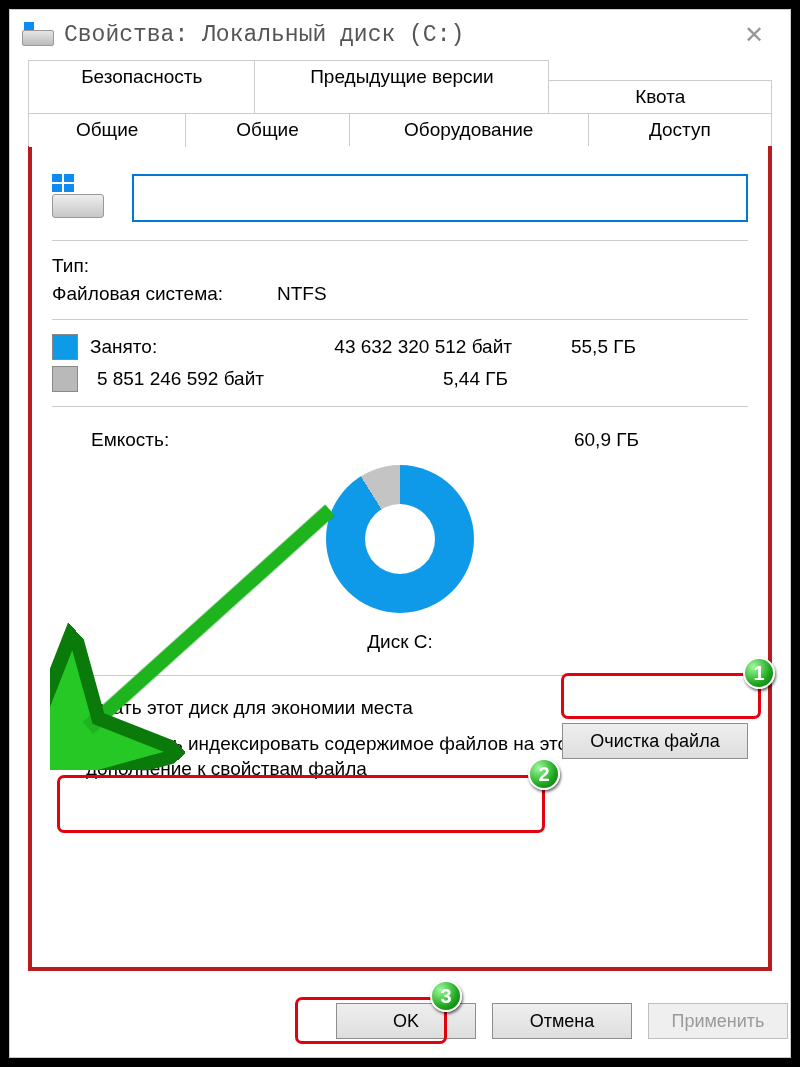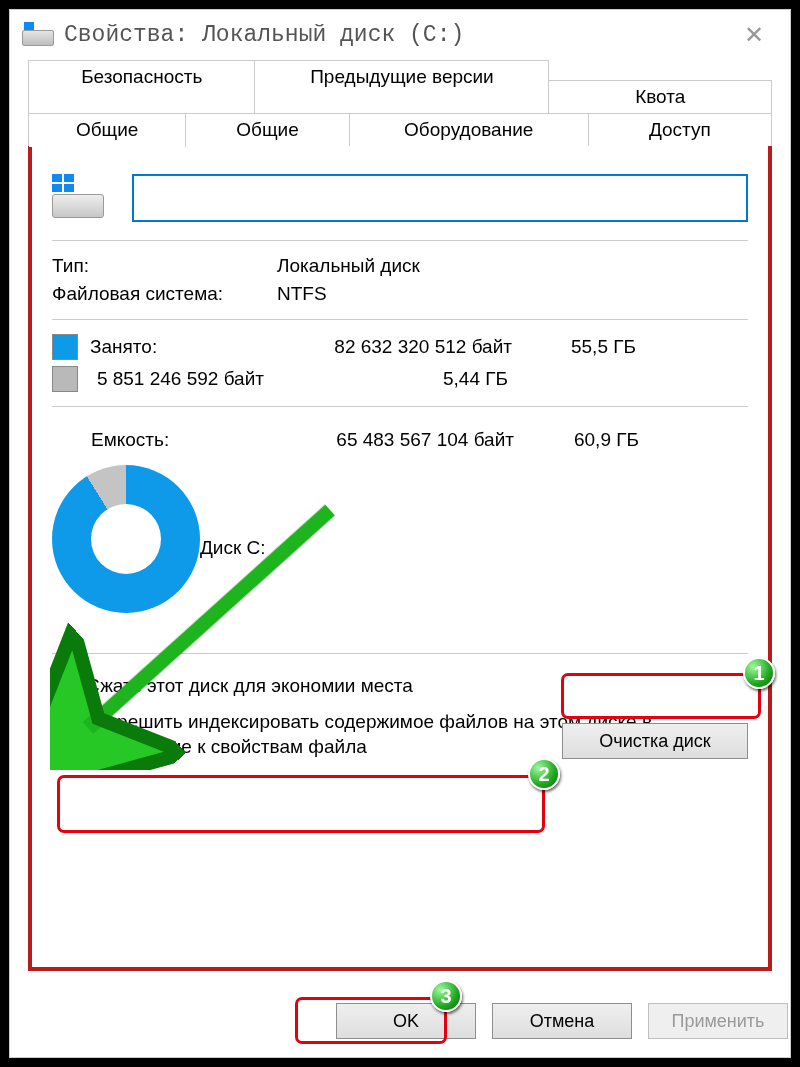--- a/index.html
+++ b/index.html
@@ -196,21 +196,21 @@
     grid-template-columns: 30px 180px 240px 120px;
     column-gap: 9px;
     margin: 22px 0 8px 0;
   }
   .capacity-row .lbl { grid-column: 2; }
   .capacity-row .bytes { grid-column: 3; text-align: right; padding-right:6px;}
   .capacity-row .gb { grid-column: 4; text-align: right; padding-right:10px;}
 
   .donut-wrap {
     display: flex;
-    flex-direction: row;
+    flex-direction: column;
     align-items: center;
     position: relative;
     padding-top: 6px;
   }
   .donut {
     width: 148px;
     height: 148px;
     border-radius: 50%;
     background: conic-gradient(#0e9ae8 0deg 328deg, #c4c4c4 328deg 360deg);
     position: relative;
@@ -339,56 +339,54 @@
 
         <div class="drive-head">
           <div class="drive-icon-big"></div>
           <input class="drive-name-input" value="" style="">
         </div>
 
         <hr class="sep">
 
         <div class="info-row">
           <div class="info-label">Тип:</div>
-          <div class="info-value">Локальный диск</div>
         </div>
         <div class="info-row" style="margin-bottom:14px;">
           <div class="info-label">Файловая система:</div>
           <div class="info-value">NTFS</div>
         </div>
 
         <hr class="sep">
 
         <div class="usage-row">
           <div class="swatch used"></div>
           <div>Занято:</div>
-          <div class="usage-bytes">82 632 320 512 байт</div>
+          <div class="usage-bytes">43 632 320 512 байт</div>
           <div class="usage-gb">55,5 ГБ</div>
         </div>
         <div class="usage-row" style="margin-bottom:14px;">
           <div class="swatch free"></div>
           <div class="usage-bytes">5 851 246 592 байт</div>
           <div class="usage-gb">5,44 ГБ</div>
         </div>
 
         <hr class="sep">
 
         <div class="capacity-row">
           <span></span>
           <div class="lbl">Емкость:</div>
-          <div class="bytes">65 483 567 104 байт</div>
           <div class="gb">60,9 ГБ</div>
         </div>
 
         <div class="donut-wrap">
           <div class="donut"></div>
           <div class="donut-label">Диск C:</div>
         </div>
 
-        <button class="cleanup-btn">Очистка диск</button>
+        <button class="cleanup-btn">Очистка файла</button>
 
         <hr class="sep" style="margin-top:22px;">
 
         <div class="checkbox-row">
           <span class="cb"></span>
           <span>Сжать этот диск для экономии места</span>
         </div>
         <div class="checkbox-row">
           <span class="cb checked"></span>
           <span>Разрешить индексировать содержимое файлов на этом диске в дополнение к свойствам файла</span>

